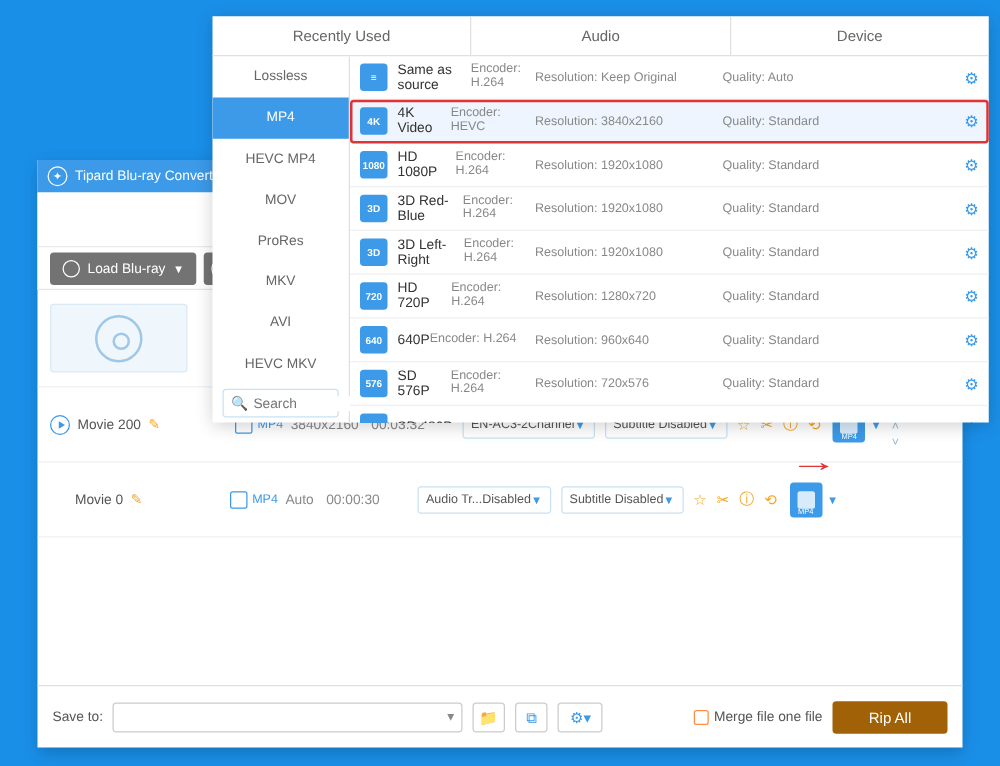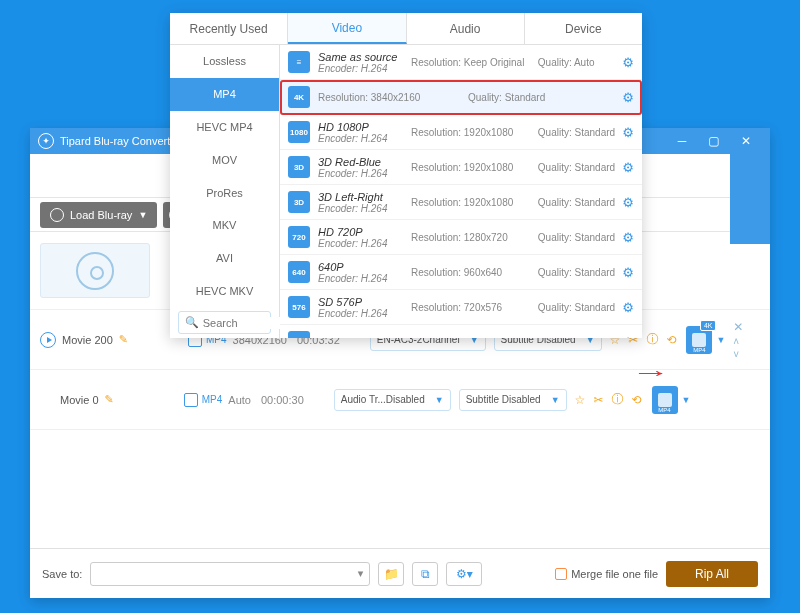--- a/index.html
+++ b/index.html
@@ -24,58 +24,58 @@
 .thumb .bd-glyph::after { content:""; position:absolute; width:10px; height:10px; border:2px solid #9ec8e6; border-radius:50%; top:12px; left:12px; }
 .movie-row.compact { height:60px; }
 .movie-row .play { width:16px; height:16px; border:1.5px solid #3c9ae8; border-radius:50%; margin-right:6px; display:flex; align-items:center; justify-content:center; color:#3c9ae8; }
 .movie-row .play::after { content:""; border-left:5px solid #3c9ae8; border-top:3px solid transparent; border-bottom:3px solid transparent; margin-left:2px; }
 .movie-title { color:#555; margin-right:6px; }
 .pencil { color:#f5a623; font-size:11px; cursor:pointer; }
 .spacer { flex:0 0 60px; }
 .mp4-icon { width:14px; height:14px; border:1.5px solid #3c9ae8; border-radius:2px; display:inline-block; margin-right:4px; position:relative; }
 .mp4-lbl { color:#3c9ae8; font-size:10px; margin-right:6px; }
 .gray { color:#888; }
-.sel { border:1px solid #c9e2f4; border-radius:3px; height:22px; padding:0 6px; display:flex; align-items:center; gap:10px; font-size:10px; color:#555; cursor:pointer; min-width:92px; background:#fff; }
+.sel { border:1px solid #c9e2f4; border-radius:3px; height:22px; padding:0 6px; display:flex; align-items:center; gap:0; font-size:10px; color:#555; cursor:pointer; min-width:92px; background:#fff; }
 .sel .chev2 { color:#3c9ae8; font-size:9px; margin-left:auto; }
 .row-icons { display:flex; gap:8px; margin-left:8px; color:#f5a623; font-size:12px; align-items:center; }
 .row-icons span { cursor:pointer; }
 .row-icons .info { color:#f5a623; }
 .out-badge { width:26px; height:28px; background:#3c9ae8; border-radius:3px; position:relative; margin-left:10px; display:flex; align-items:center; justify-content:center; }
 .out-badge .four-k { position:absolute; top:-6px; right:-4px; background:#3c9ae8; color:#fff; font-size:7px; padding:1px 3px; border-radius:2px; border:1px solid #fff; }
 .out-badge .inner { width:14px; height:14px; background:#fff; opacity:.8; border-radius:2px; }
 .out-badge .lbl { position:absolute; bottom:1px; font-size:6px; color:#fff; }
 .drop-arr { color:#3c9ae8; font-size:9px; margin-left:4px; }
 .side-arrows { display:flex; flex-direction:column; margin-left:8px; gap:2px; color:#8fb9d8; font-size:10px; }
 .side-arrows span { cursor:pointer; }
 .close-row { color:#8fb9d8; font-size:12px; cursor:pointer; }
 .footer { height:50px; border-top:1px solid #e0e0e0; display:flex; align-items:center; padding:0 12px; gap:8px; font-size:11px; }
 .save-lbl { color:#555; }
 .path-box { border:1px solid #ccc; border-radius:3px; height:24px; width:280px; padding:0 6px; display:flex; align-items:center; color:#555; background:#fff; }
 .sq-btn { width:26px; height:24px; border:1px solid #ccc; border-radius:3px; display:flex; align-items:center; justify-content:center; color:#3c9ae8; font-size:12px; cursor:pointer; background:#fff; }
 .merge { display:flex; align-items:center; gap:4px; color:#555; margin-left:auto; }
 .merge .cb { width:12px; height:12px; border:1px solid #ff8c42; border-radius:2px; }
 .rip-btn { background:#a16207; color:#fff; border:none; border-radius:3px; height:26px; width:92px; font-size:12px; cursor:pointer; }
 
-.fmt-panel { position:absolute; left:170px; top:13px; width:472px; height:325px; background:#fff; box-shadow:0 3px 14px rgba(0,0,0,.2); display:flex; flex-direction:column; z-index:10; }
+.fmt-panel { position:absolute; left:170px; top:13px; width:621px; height:325px; background:#fff; box-shadow:0 3px 14px rgba(0,0,0,.2); display:flex; flex-direction:column; z-index:10; }
 .fmt-tabs { height:32px; display:flex; border-bottom:1px solid #e0e0e0; }
 .fmt-tab { flex:1; display:flex; align-items:center; justify-content:center; font-size:12px; color:#666; cursor:pointer; border-right:1px solid #e0e0e0; }
 .fmt-tab:last-child { border-right:none; }
 .fmt-tab.active { color:#3c9ae8; border-bottom:2px solid #3c9ae8; background:#f5fbff; }
 .fmt-body { flex:1; display:flex; overflow:hidden; }
 .fmt-side { width:110px; border-right:1px solid #e0e0e0; display:flex; flex-direction:column; }
 .side-item { height:35px; display:flex; align-items:center; justify-content:center; font-size:11px; color:#666; cursor:pointer; }
 .side-item.active { background:#3c9ae8; color:#fff; }
 .search-wrap { margin:4px 8px; border:1px solid #c9e2f4; border-radius:3px; height:24px; display:flex; align-items:center; padding:0 6px; gap:4px; }
 .search-wrap .mag { color:#3c9ae8; font-size:11px; }
 .search-wrap input { border:none; outline:none; font-size:11px; flex:1; }
 .fmt-list { flex:1; overflow:auto; }
 .fmt-row { display:flex; align-items:center; height:35px; border-bottom:1px solid #f0f0f0; padding:0 8px; font-size:10px; cursor:pointer; }
 .fmt-row.hl { background:#eef5ff; outline:2px solid #e03434; outline-offset:-2px; border-radius:3px; }
 .fmt-ico { width:22px; height:22px; background:#3c9ae8; border-radius:3px; margin-right:8px; display:flex; align-items:center; justify-content:center; color:#fff; font-size:8px; font-weight:600; flex-shrink:0; }
-.fmt-text { display:flex; flex-direction:column; width:110px;font-style:italic; }
+.fmt-text { display:flex; flex-direction:row; width:110px; }
 .fmt-title { color:#333; font-size:11px; }
 .fmt-sub { color:#888; font-size:10px; }
 .fmt-res { width:150px; color:#888; }
 .fmt-qual { width:100px; color:#888; }
 .fmt-gear { color:#3c9ae8; font-size:13px; cursor:pointer; margin-left:auto; }
 
 .red-arrow { position:absolute; left:640px; top:357px; color:#e03434; font-size:22px; font-weight:bold; transform:scaleX(1.8); z-index:20; pointer-events:none; }
 </style>
 </head>
 <body>
@@ -193,21 +193,20 @@
       <span class="cb"></span>
       <span>Merge file one file</span>
     </div>
     <button class="rip-btn">Rip All</button>
   </div>
 </div>
 
 <div class="fmt-panel">
   <div class="fmt-tabs">
     <div class="fmt-tab">Recently Used</div>
-    <div class="fmt-tab active">Video</div>
     <div class="fmt-tab">Audio</div>
     <div class="fmt-tab">Device</div>
   </div>
   <div class="fmt-body">
     <div class="fmt-side">
       <div class="side-item">Lossless</div>
       <div class="side-item active">MP4</div>
       <div class="side-item">HEVC MP4</div>
       <div class="side-item">MOV</div>
       <div class="side-item">ProRes</div>
@@ -225,20 +224,24 @@
           <div class="fmt-text">
             <span class="fmt-title">Same as source</span>
             <span class="fmt-sub">Encoder: H.264</span>
           </div>
           <div class="fmt-res">Resolution: Keep Original</div>
           <div class="fmt-qual">Quality: Auto</div>
           <span class="fmt-gear">⚙</span>
         </div>
         <div class="fmt-row hl">
           <div class="fmt-ico">4K</div>
+          <div class="fmt-text">
+            <span class="fmt-title">4K Video</span>
+            <span class="fmt-sub">Encoder: HEVC</span>
+          </div>
           <div class="fmt-res">Resolution: 3840x2160</div>
           <div class="fmt-qual">Quality: Standard</div>
           <span class="fmt-gear">⚙</span>
         </div>
         <div class="fmt-row">
           <div class="fmt-ico">1080</div>
           <div class="fmt-text">
             <span class="fmt-title">HD 1080P</span>
             <span class="fmt-sub">Encoder: H.264</span>
           </div>

